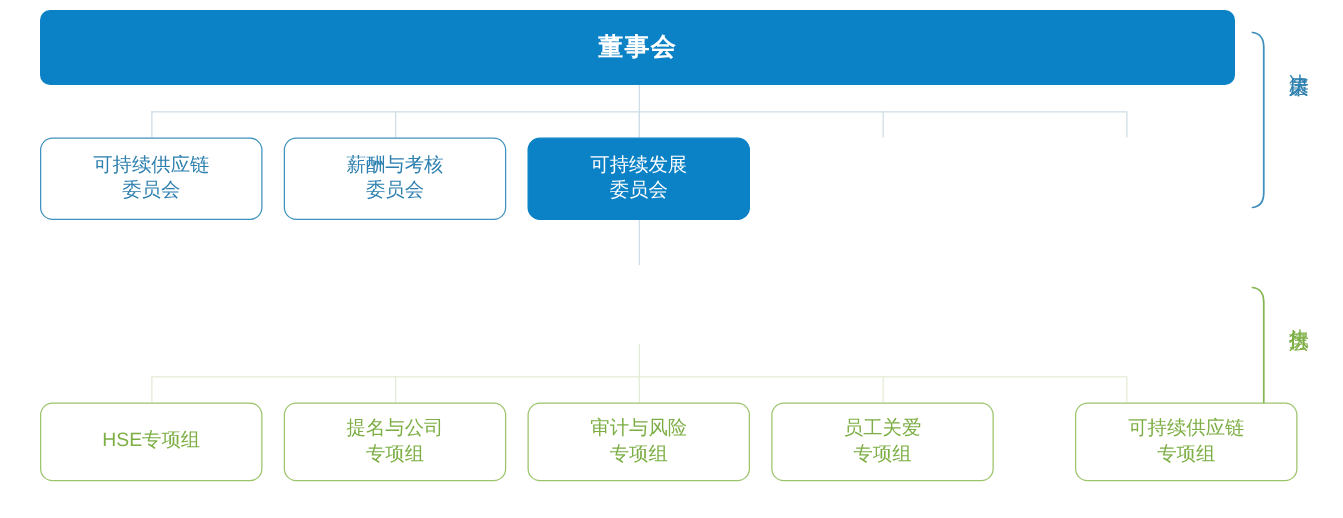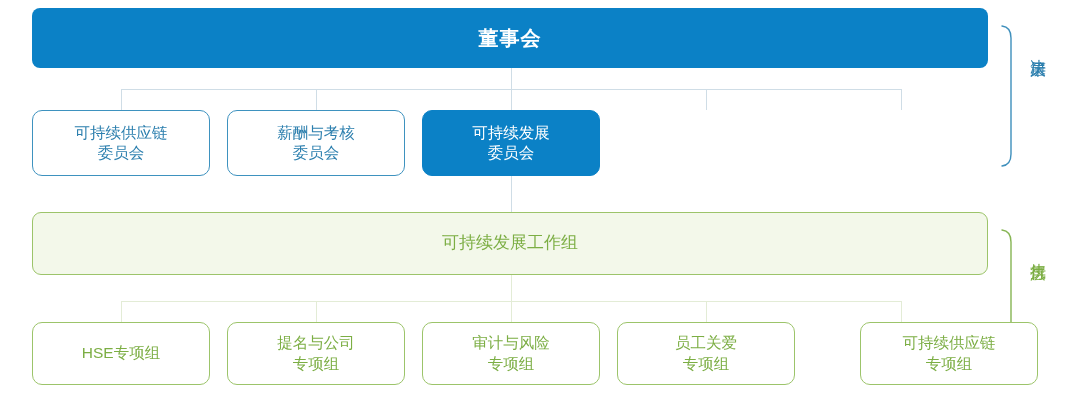--- a/index.html
+++ b/index.html
@@ -94,21 +94,20 @@
 
   <div class="ln v bluestrong" style="left:511px;top:176px;height:36px;"></div>
 
   <div class="bracket" style="left:1000px;top:24px;">
     <svg width="20" height="144" viewBox="0 0 20 144">
       <path d="M2 2 Q11 3 11 14 L11 130 Q11 141 2 142" fill="none" stroke="#3e8fbc" stroke-width="1.4" stroke-linecap="round"></path>
     </svg>
   </div>
   <div class="layer-label blue" style="left:1024px;top:46px;">决策层</div>
 
-  <div class="node bar-green">可持续发展工作组</div>
 
   <div class="ln v green" style="left:511px;top:275px;height:26px;"></div>
 
   <div class="ln h green" style="left:121px;top:301px;width:780px;"></div>
 
   <div class="ln v green" style="left:121px;top:301px;height:21px;"></div>
   <div class="ln v green" style="left:316px;top:301px;height:21px;"></div>
   <div class="ln v green" style="left:511px;top:301px;height:21px;"></div>
   <div class="ln v green" style="left:706px;top:301px;height:21px;"></div>
   <div class="ln v green" style="left:901px;top:301px;height:21px;"></div>

